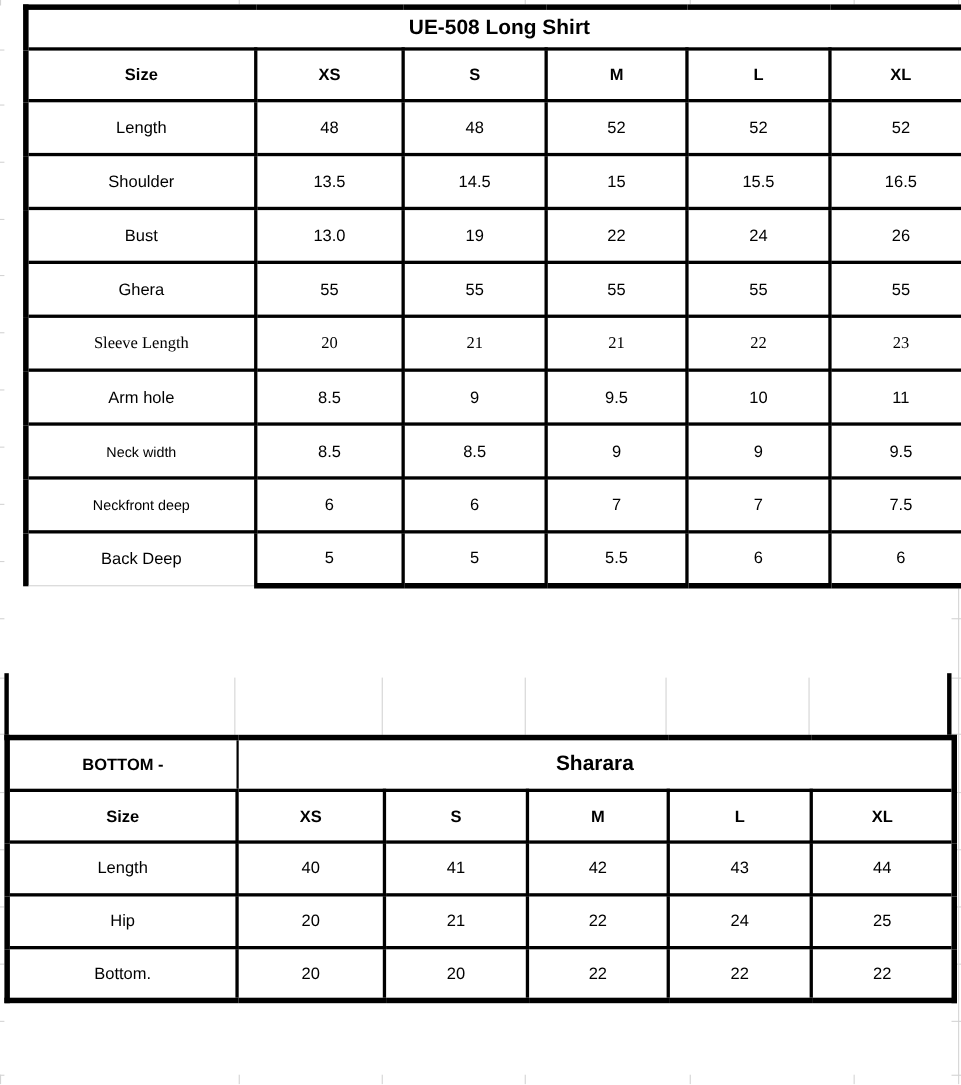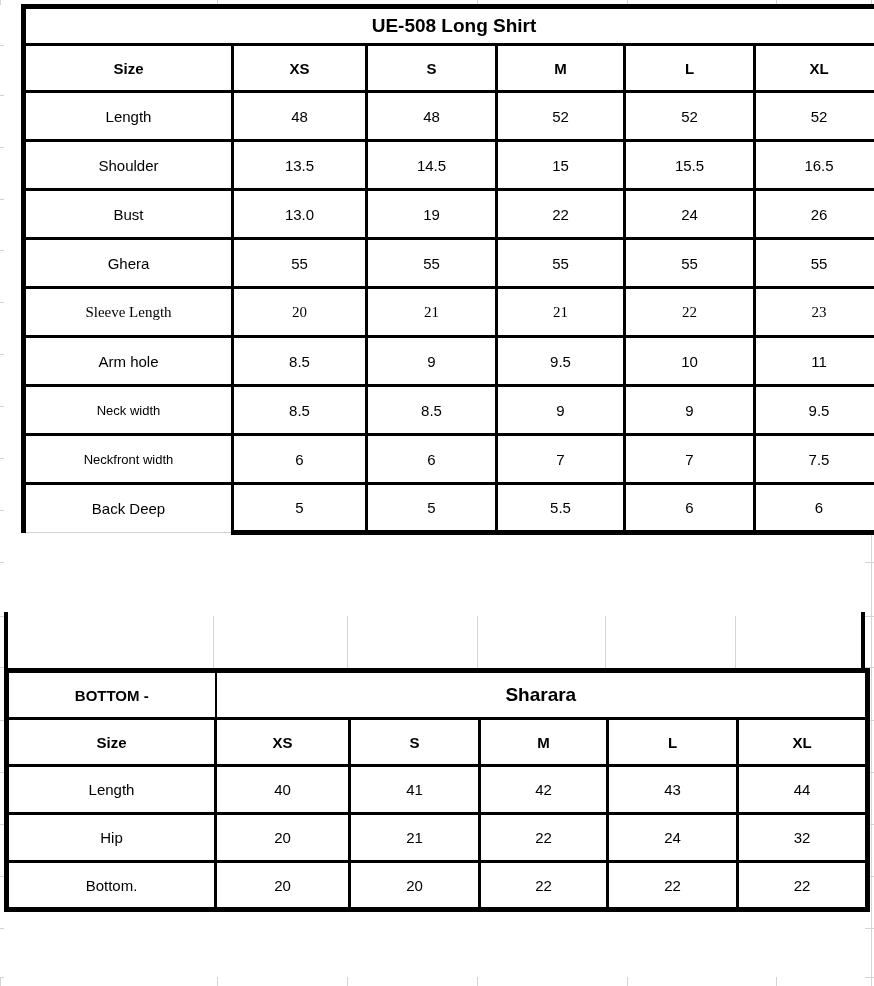--- a/index.html
+++ b/index.html
@@ -191,21 +191,21 @@
         </tr>
         <tr style="height: 49px;">
           <td class="row-label small">Neck width</td>
           <td class="val">8.5</td>
           <td class="val">8.5</td>
           <td class="val">9</td>
           <td class="val">9</td>
           <td class="val">9.5</td>
         </tr>
         <tr style="height: 49px;">
-          <td class="row-label small">Neckfront width</td>
+          <td class="row-label small">Neckfront deep</td>
           <td class="val">6</td>
           <td class="val">6</td>
           <td class="val">7</td>
           <td class="val">7</td>
           <td class="val">7.5</td>
         </tr>
         <tr class="lastrow" style="height: 49px;">
           <td class="row-label quirk">Back Deep</td>
           <td class="val">5</td>
           <td class="val">5</td>
@@ -248,21 +248,21 @@
           <td class="val">42</td>
           <td class="val">43</td>
           <td class="val">44</td>
         </tr>
         <tr style="height: 48px;">
           <td class="row-label">Hip</td>
           <td class="val">20</td>
           <td class="val">21</td>
           <td class="val">22</td>
           <td class="val">24</td>
-          <td class="val">32</td>
+          <td class="val">25</td>
         </tr>
         <tr style="height: 48px;">
           <td class="row-label">Bottom.</td>
           <td class="val">20</td>
           <td class="val">20</td>
           <td class="val">22</td>
           <td class="val">22</td>
           <td class="val">22</td>
         </tr>
       </tbody>

